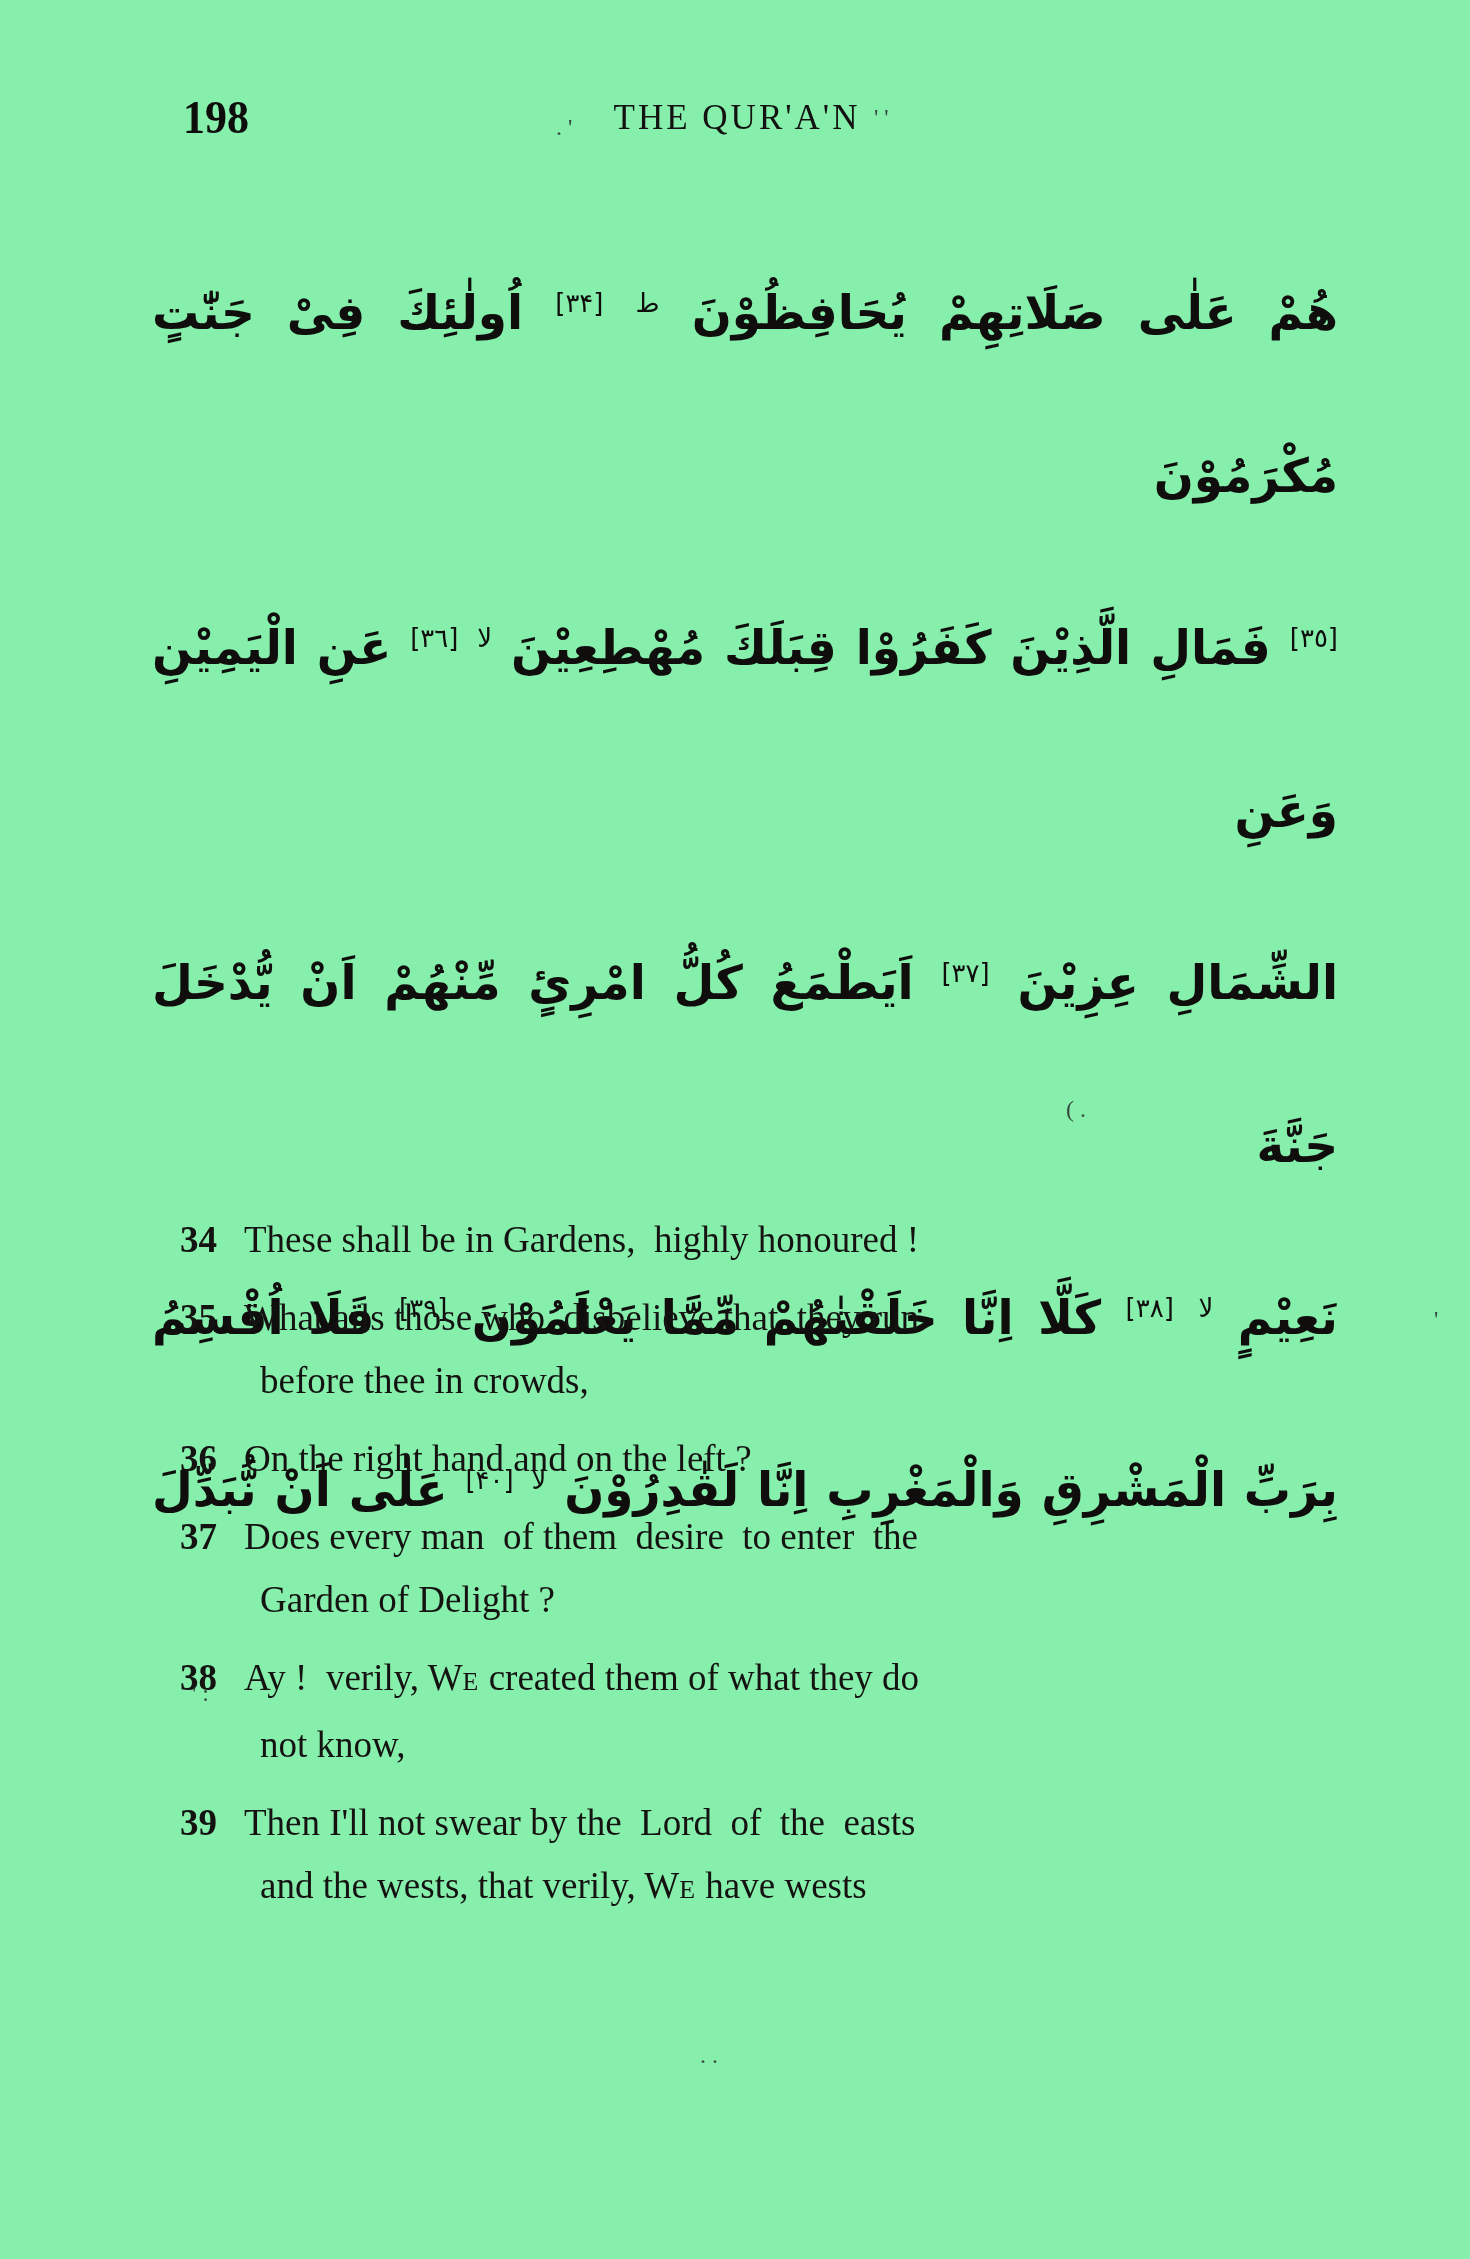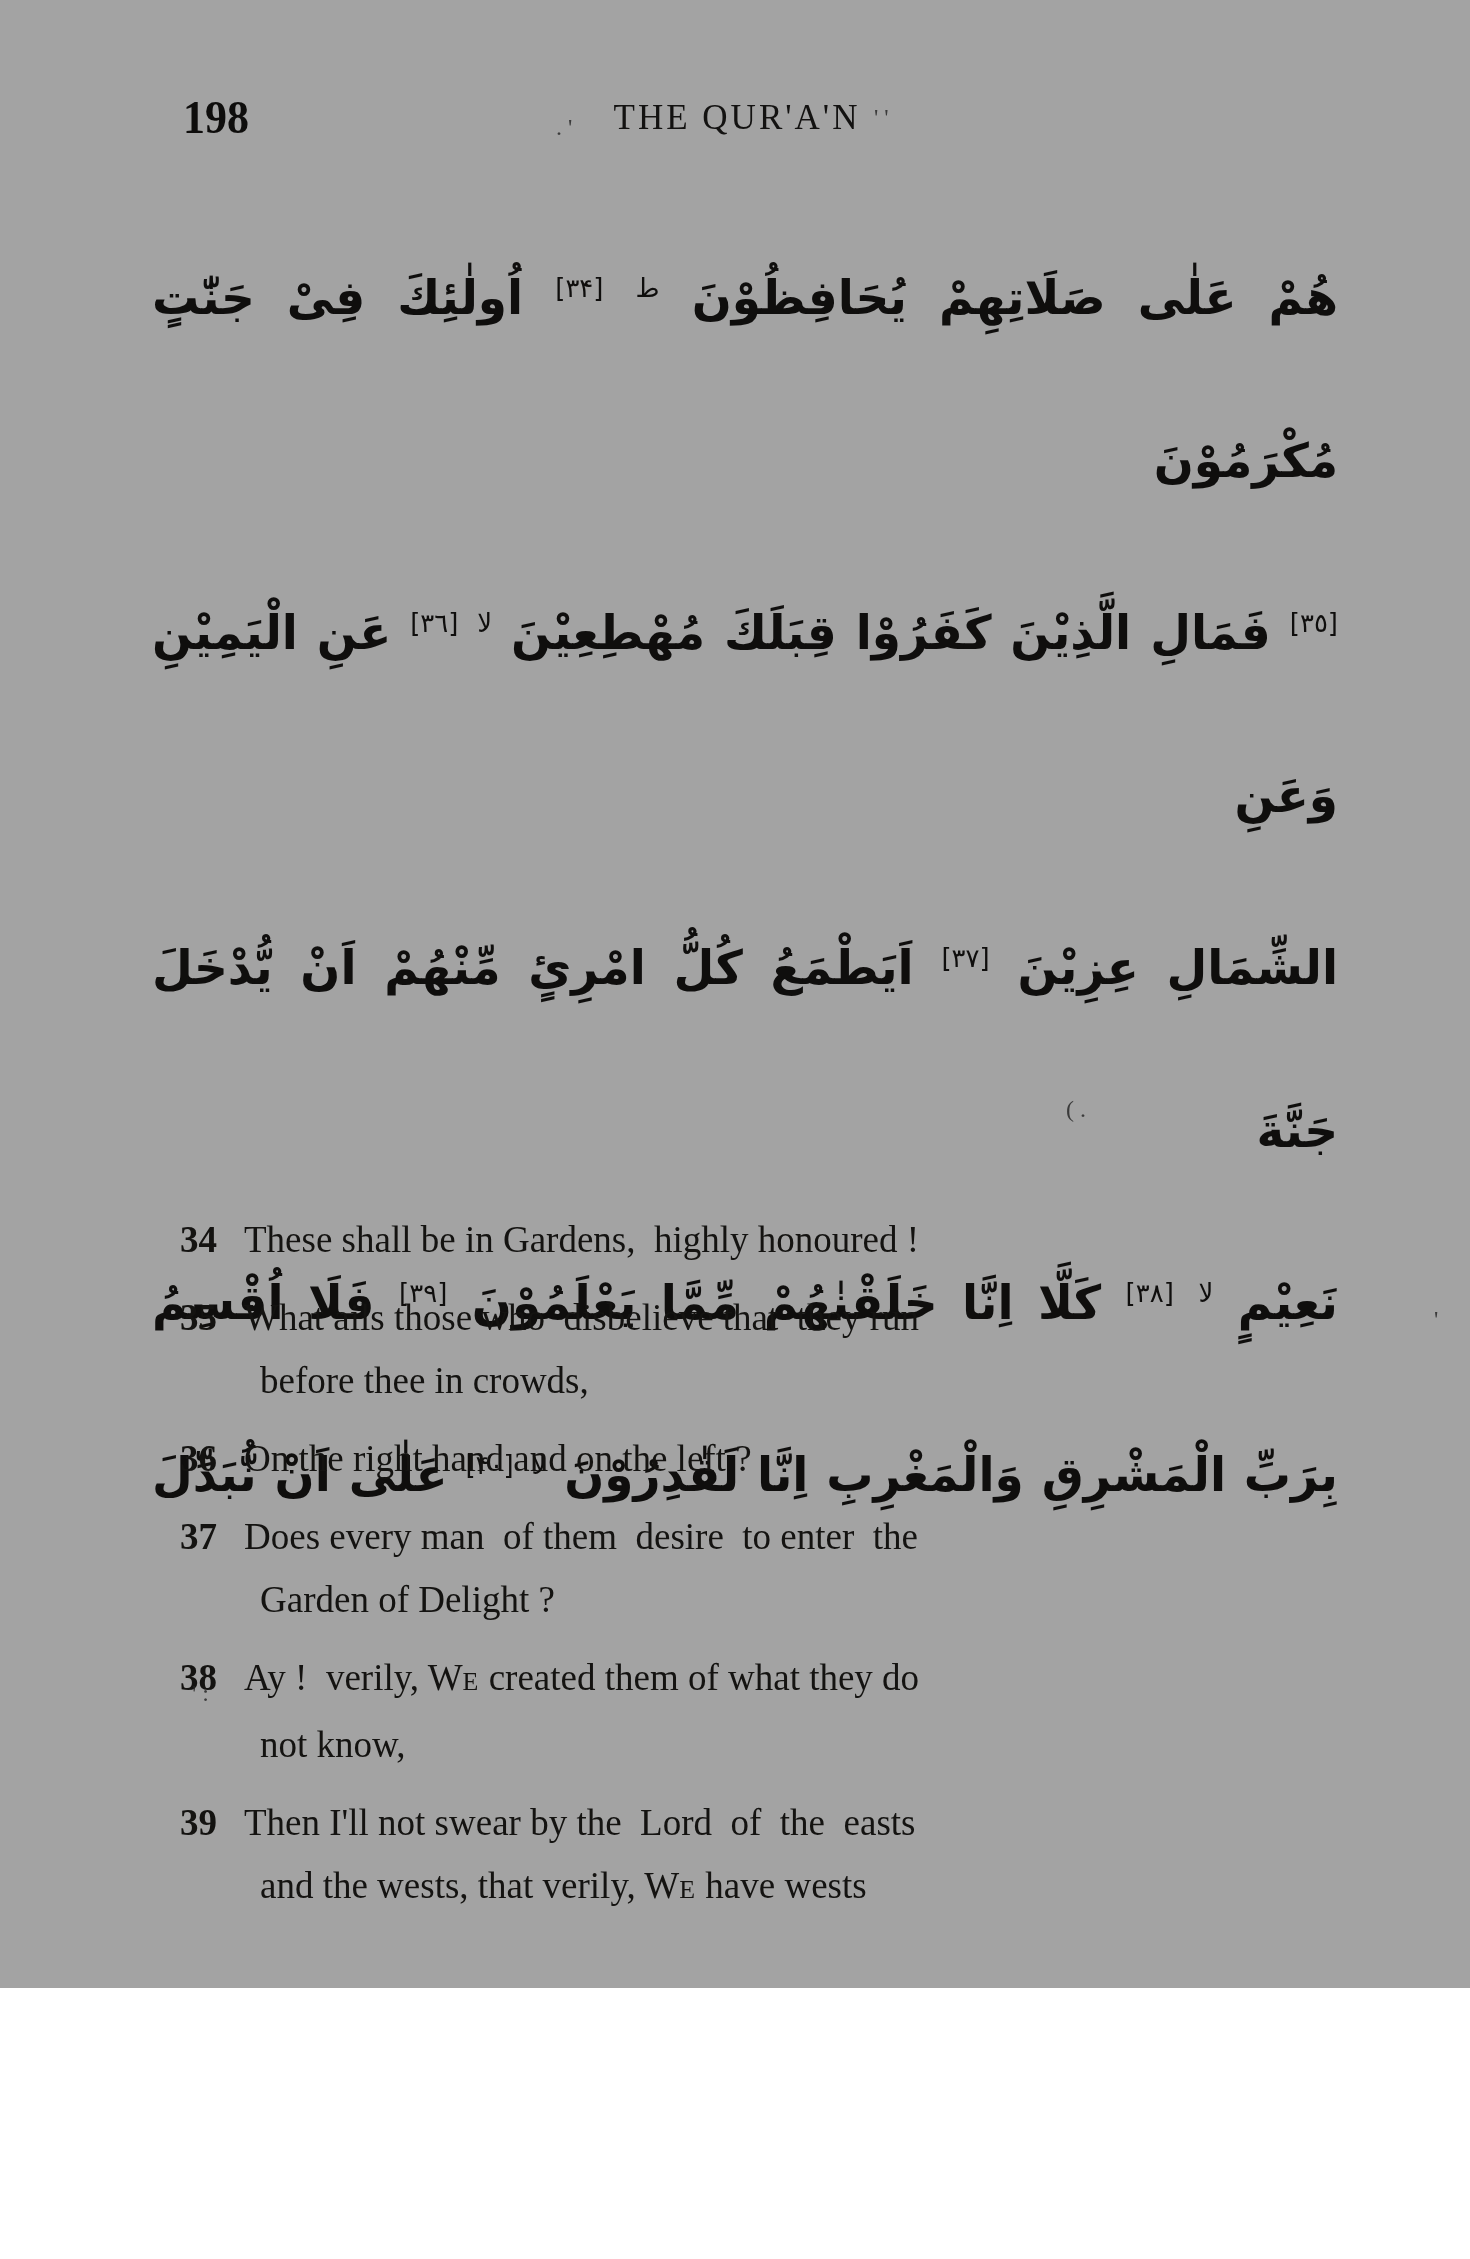--- a/index.html
+++ b/index.html
@@ -1,30 +1,30 @@
 <!DOCTYPE html>
 <html><head>
 <meta charset="utf-8">
 <style>
   html,body{margin:0;padding:0;background:#ffffff;}
-  .page{position:relative;width:1470px;height:1988px;background:#a3a3a3;overflow:hidden;color:#161413;}
+  .page{position:relative;width:1470px;height:2259px;background:#86efac;overflow:hidden;color:#161413;}
 
   .pageno{
     position:absolute;left:183px;top:92px;
     font-family:"Liberation Serif","DejaVu Serif",serif;
     font-size:44px;font-weight:700;letter-spacing:0px;
     color:#0e0d0c;transform:scaleY(1.04);
   }
   .title{
     position:absolute;left:4px;right:0;top:98px;text-align:center;
     font-family:"Liberation Serif","DejaVu Serif",serif;
     font-size:35px;font-weight:400;letter-spacing:3px;color:#131211;
   }
 
-  .arabic{position:absolute;left:152px;top:207px;width:1186px;}
+  .arabic{position:absolute;left:152px;top:222px;width:1186px;}
   .aline{
     direction:rtl;unicode-bidi:embed;
     font-family:"DejaVu Sans",sans-serif;
     font-size:47px;font-weight:700;color:#0f0e0d;
     line-height:163px;
     text-align:justify;text-align-last:justify;text-justify:inter-word;
   }
   .vm{font-size:26px;font-weight:400;vertical-align:17px;}
 
   .verses{

